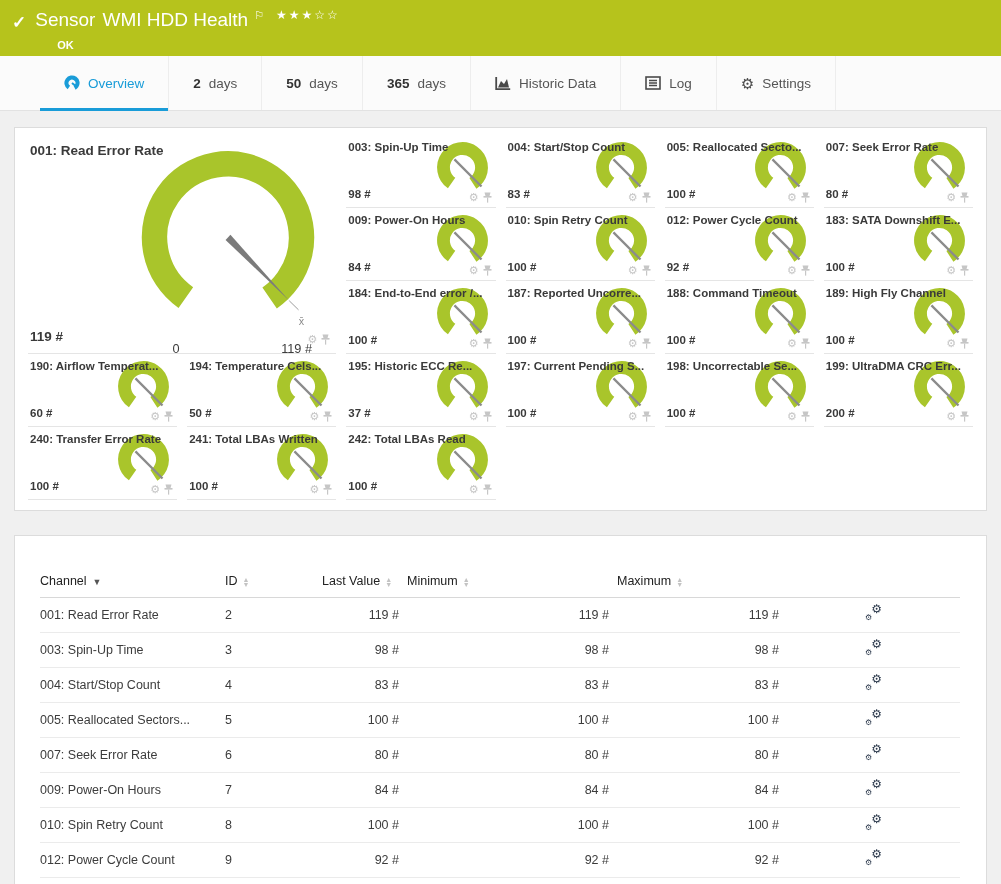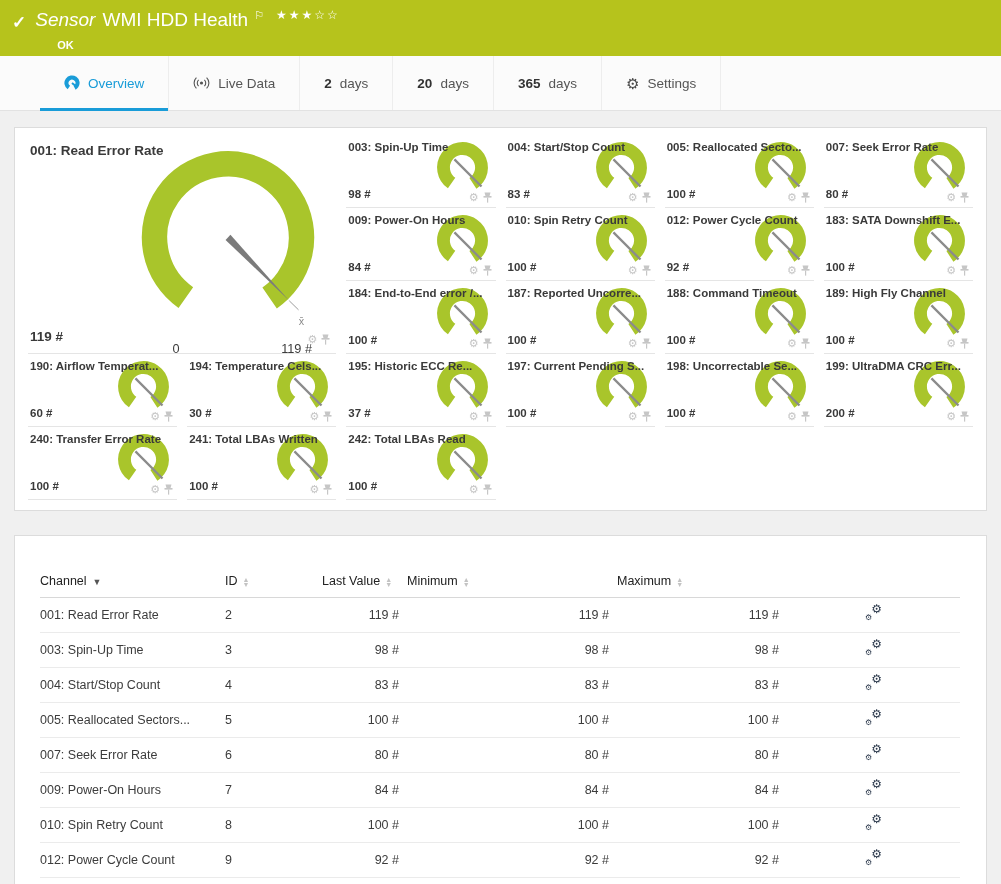--- a/index.html
+++ b/index.html
@@ -4,21 +4,21 @@
 <style>
   * { margin:0; padding:0; box-sizing:border-box; }
   html,body { width:1001px; height:884px; overflow:hidden; background:#f0f0f0;
               font-family:"Liberation Sans", sans-serif; }
 
   
   .sensor-header { height:56px; background:#b6c31c; color:#fff; display:flex;
                    align-items:flex-start; padding:8px 0 0 12px; }
   .check { font-size:17px; font-weight:bold; margin:4px 9px 0 0; }
   .title-line { font-size:19px; line-height:24px; }
-  .kind { font-style:italic; margin-right:7px; }
+  .kind { margin-right:7px; }
   .flag { font-size:11px; position:relative; top:-7px; margin-left:6px; }
   .stars { font-size:12px; position:relative; top:-7px; margin-left:12px; letter-spacing:2px; }
   .status { font-size:11px; font-weight:bold; margin:5px 0 0 22px; }
 
   
   .tabbar { height:55px; background:#fbfbfb; border-bottom:1px solid #e2e2e2;
             display:flex; align-items:stretch; padding-left:40px; }
   .tab { display:flex; align-items:center; gap:8px; padding:0 24px; font-size:13.5px;
          color:#555; cursor:pointer; border-right:1px solid #ededed; position:relative; white-space:nowrap; }
   .tab.active { color:#199cd8;justify-content:space-between; }
@@ -89,39 +89,48 @@
       <div class="tab active">
         <span class="tab-ic">
           <svg width="16" height="16" viewBox="0 0 16 16">
             <circle cx="8" cy="8" r="5.5" fill="none" stroke="#199cd8" stroke-width="4.2" stroke-dasharray="27.8 60" transform="rotate(125 8 8)"></circle>
             <line x1="8" y1="8" x2="12.6" y2="11.8" stroke="#199cd8" stroke-width="2"></line>
           </svg>
         </span>
         <span>Overview</span>
       </div>
       <div class="tab">
-        <span class="tab-ic">
-          <svg width="17" height="14" viewBox="0 0 17 14">
-            <circle cx="8.5" cy="7" r="1.6" fill="#555"></circle>
-            <path d="M5.6 3.8 A4.5 4.5 0 0 0 5.6 10.2 M11.4 3.8 A4.5 4.5 0 0 1 11.4 10.2 M3.4 1.6 A7.5 7.5 0 0 0 3.4 12.4 M13.6 1.6 A7.5 7.5 0 0 1 13.6 12.4" fill="none" stroke="#555" stroke-width="1.1"></path>
-          </svg>
-        </span>
-        <span>Live Data</span>
-      </div>
-      <div class="tab">
         <span class="bold">2</span>
         <span>days</span>
       </div>
       <div class="tab">
-        <span class="bold">20</span>
+        <span class="bold">50</span>
         <span>days</span>
       </div>
       <div class="tab">
         <span class="bold">365</span>
         <span>days</span>
+      </div>
+      <div class="tab">
+        <span class="tab-ic">
+          <svg width="16" height="15" viewBox="0 0 16 15">
+            <path d="M1.2 1 v12.2 h14" fill="none" stroke="#4a4a4a" stroke-width="1.8"></path>
+            <path d="M3 11.5 L6 5 L9 8 L12 3 L14 11.5 Z" fill="#4a4a4a"></path>
+          </svg>
+        </span>
+        <span>Historic Data</span>
+      </div>
+      <div class="tab">
+        <span class="tab-ic">
+          <svg width="16" height="14" viewBox="0 0 16 14">
+            <rect x="1" y="1" width="14" height="12" fill="none" stroke="#4a4a4a" stroke-width="1.6"></rect>
+            <path d="M4 4.5 h8 M4 7 h8 M4 9.5 h8" stroke="#4a4a4a" stroke-width="1.3"></path>
+          </svg>
+        </span>
+        <span>Log</span>
       </div>
       <div class="tab">
         <span class="tab-ic">
           <span style="font-size:15px;color:#4a4a4a;line-height:1;">⚙</span>
         </span>
         <span>Settings</span>
       </div>
     </nav>
 
   <div class="content">
@@ -385,21 +394,21 @@
                 </svg>
       </span>
     </div>
   </div>
           <div class="tile">
     <div class="t-title">194: Temperature Cels...</div>
     <svg class="g" width="57" height="57" viewBox="0 0 60 60">
       <circle cx="30" cy="30" r="20" fill="none" stroke="#a9c52b" stroke-width="13.5" stroke-dasharray="101.2 200" transform="rotate(125 30 30)"></circle>
       <line x1="21.5" y1="21.5" x2="50" y2="50" stroke="#8b8b8b" stroke-width="2.4"></line>
     </svg>
-    <div class="t-value">30 #</div>
+    <div class="t-value">50 #</div>
     <div class="t-icons">
       <span class="gear-glyph">⚙</span>
       <span class="pin">
         <svg width="9" height="11" viewBox="0 0 9 11">
                   <path d="M1.5 0.5 h6 l-1 3.5 h-4 z" fill="#c6c6c6"></path>
                   <rect x="0.5" y="4" width="8" height="1.6" fill="#c6c6c6"></rect>
                   <rect x="4" y="5.6" width="1.2" height="5" fill="#c6c6c6"></rect>
                 </svg>
       </span>
     </div>

